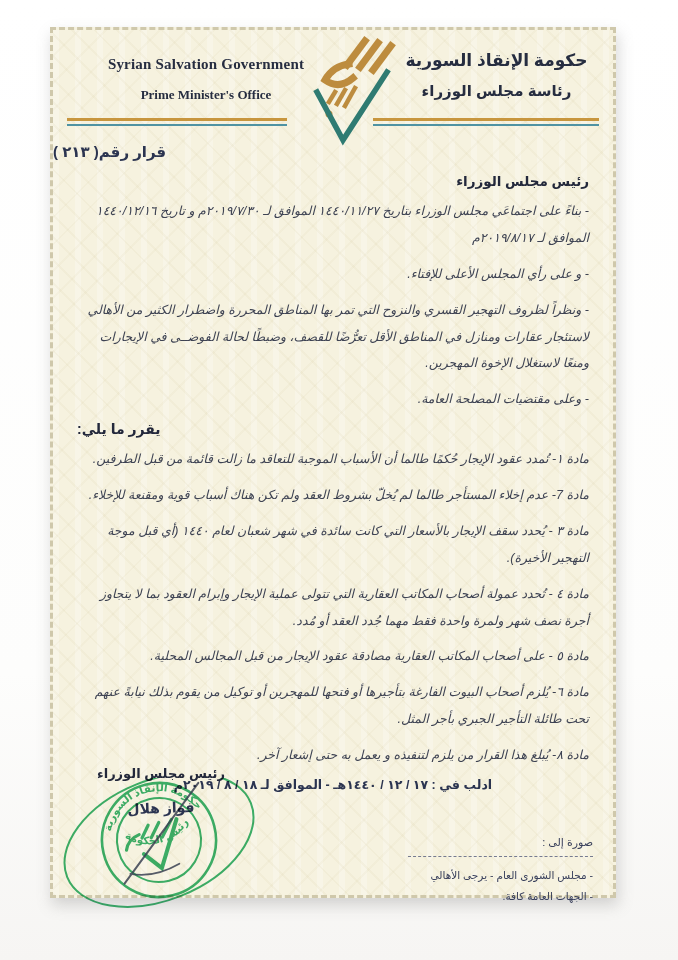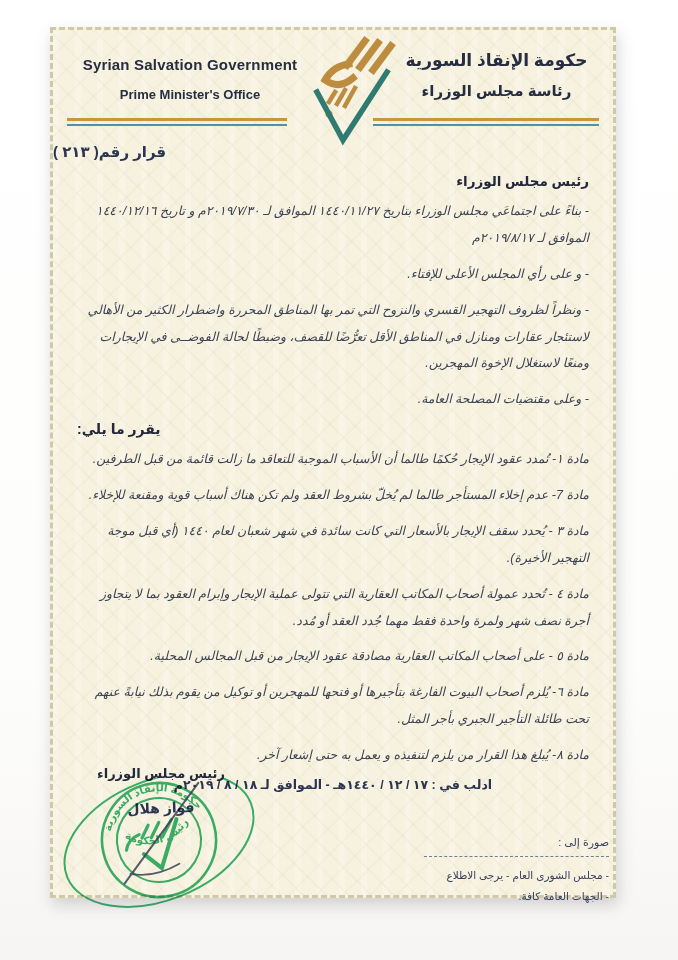--- a/index.html
+++ b/index.html
@@ -16,21 +16,21 @@
     box-sizing:border-box;
   }
   .paper::before{ 
     content:"";position:absolute;inset:0;pointer-events:none;
     background:
       repeating-linear-gradient(45deg, rgba(186,170,110,.07) 0 2px, transparent 2px 16px),
       repeating-linear-gradient(-45deg, rgba(186,170,110,.06) 0 2px, transparent 2px 19px),
       repeating-linear-gradient(90deg, rgba(255,255,255,.25) 0 6px, transparent 6px 22px);
   }
   
-  .header-en{position:absolute;left:18px;top:26px;width:238px;text-align:center;color:#262d40;}
+  .header-en{position:absolute;left:34px;top:26px;width:238px;text-align:center;color:#262d40;font-family:Liberation Serif, serif;}
   .header-en .en1{font-size:15px;font-weight:bold;letter-spacing:.2px;}
   .header-en .en2{font-size:13px;font-weight:bold;margin-top:14px;}
   .header-ar{position:absolute;right:14px;top:20px;width:205px;text-align:center;color:#262d40;direction:rtl;}
   .header-ar .ar1{font-size:17px;font-weight:bold;}
   .header-ar .ar2{font-size:15px;font-weight:bold;margin-top:11px;}
   .logo{position:absolute;left:246px;top:4px;width:102px;height:114px;}
   .divider{position:absolute;top:88px;height:8px;}
   .divider .gold{display:block;height:2.5px;background:#c8963e;}
   .divider .teal{display:block;height:2.5px;background:#4f93a3;margin-top:3px;}
   .divider-left{left:14px;width:220px;}
@@ -49,21 +49,21 @@
     text-align:center;color:#2b3450;font-size:12.5px;font-weight:bold;margin-top:8px;direction:rtl;
   }
   
   .sig-title{position:absolute;left:26px;top:736px;width:164px;text-align:center;
     color:#23283b;font-size:13px;font-weight:bold;direction:rtl;}
   .sig-name{position:absolute;left:50px;top:770px;width:116px;text-align:center;
     color:#2b3450;font-size:14px;font-weight:bold;direction:rtl;transform:rotate(-2deg);}
   .stamp{position:absolute;left:0px;top:748px;width:214px;height:130px;
     mix-blend-mode:multiply;opacity:.93;}
   
-  .cc-block{position:absolute;right:4px;top:806px;width:195px;direction:rtl;text-align:right;color:#39405c;}
+  .cc-block{position:absolute;right:20px;top:806px;width:195px;direction:rtl;text-align:right;color:#39405c;}
   .cc-title{font-size:11px;}
   .cc-line{border-top:1.5px dashed #767b90;margin:7px 0 12px 10px;}
   .cc-item{font-size:10.5px;margin-bottom:9px;}
 </style>
 </head>
 <body>
 
 <div class="paper">
 
   <div class="header-en">
@@ -123,21 +123,21 @@
     <p class="article">مادة ٨- يُبلغ هذا القرار من يلزم لتنفيذه و يعمل به حتى إشعار آخر.</p>
     <div class="date-line">ادلب في : ١٧ / ١٢ / ١٤٤٠هـ  -  الموافق لـ ١٨ / ٨ / ٢٠١٩م</div>
   </div>
 
   <div class="sig-title">رئيس مجلس الوزراء</div>
   <div class="sig-name">فواز هلال</div>
 
   <div class="cc-block">
     <div class="cc-title">صورة إلى :</div>
     <div class="cc-line"></div>
-    <div class="cc-item">- مجلس الشورى العام - يرجى الاطلاع</div>
+    <div class="cc-item">- مجلس الشورى العام - يرجى الأهالي</div>
     <div class="cc-item">- الجهات العامة كافة.</div>
   </div>
 
   <svg class="stamp" viewBox="0 0 214 130" xmlns="http://www.w3.org/2000/svg">
     <defs>
       <path id="arcTop" d="M 59 76 A 49 49 0 1 1 153 76" fill="none"></path>
       <path id="arcBot" d="M 64.5 40 A 47 47 0 0 0 147.5 40" fill="none"></path>
     </defs>
     <g transform="rotate(-14 106 62)">
       <ellipse cx="106" cy="62" rx="99" ry="60" fill="none" stroke="#2fae66" stroke-width="2" transform="rotate(-8 106 62)"></ellipse>

